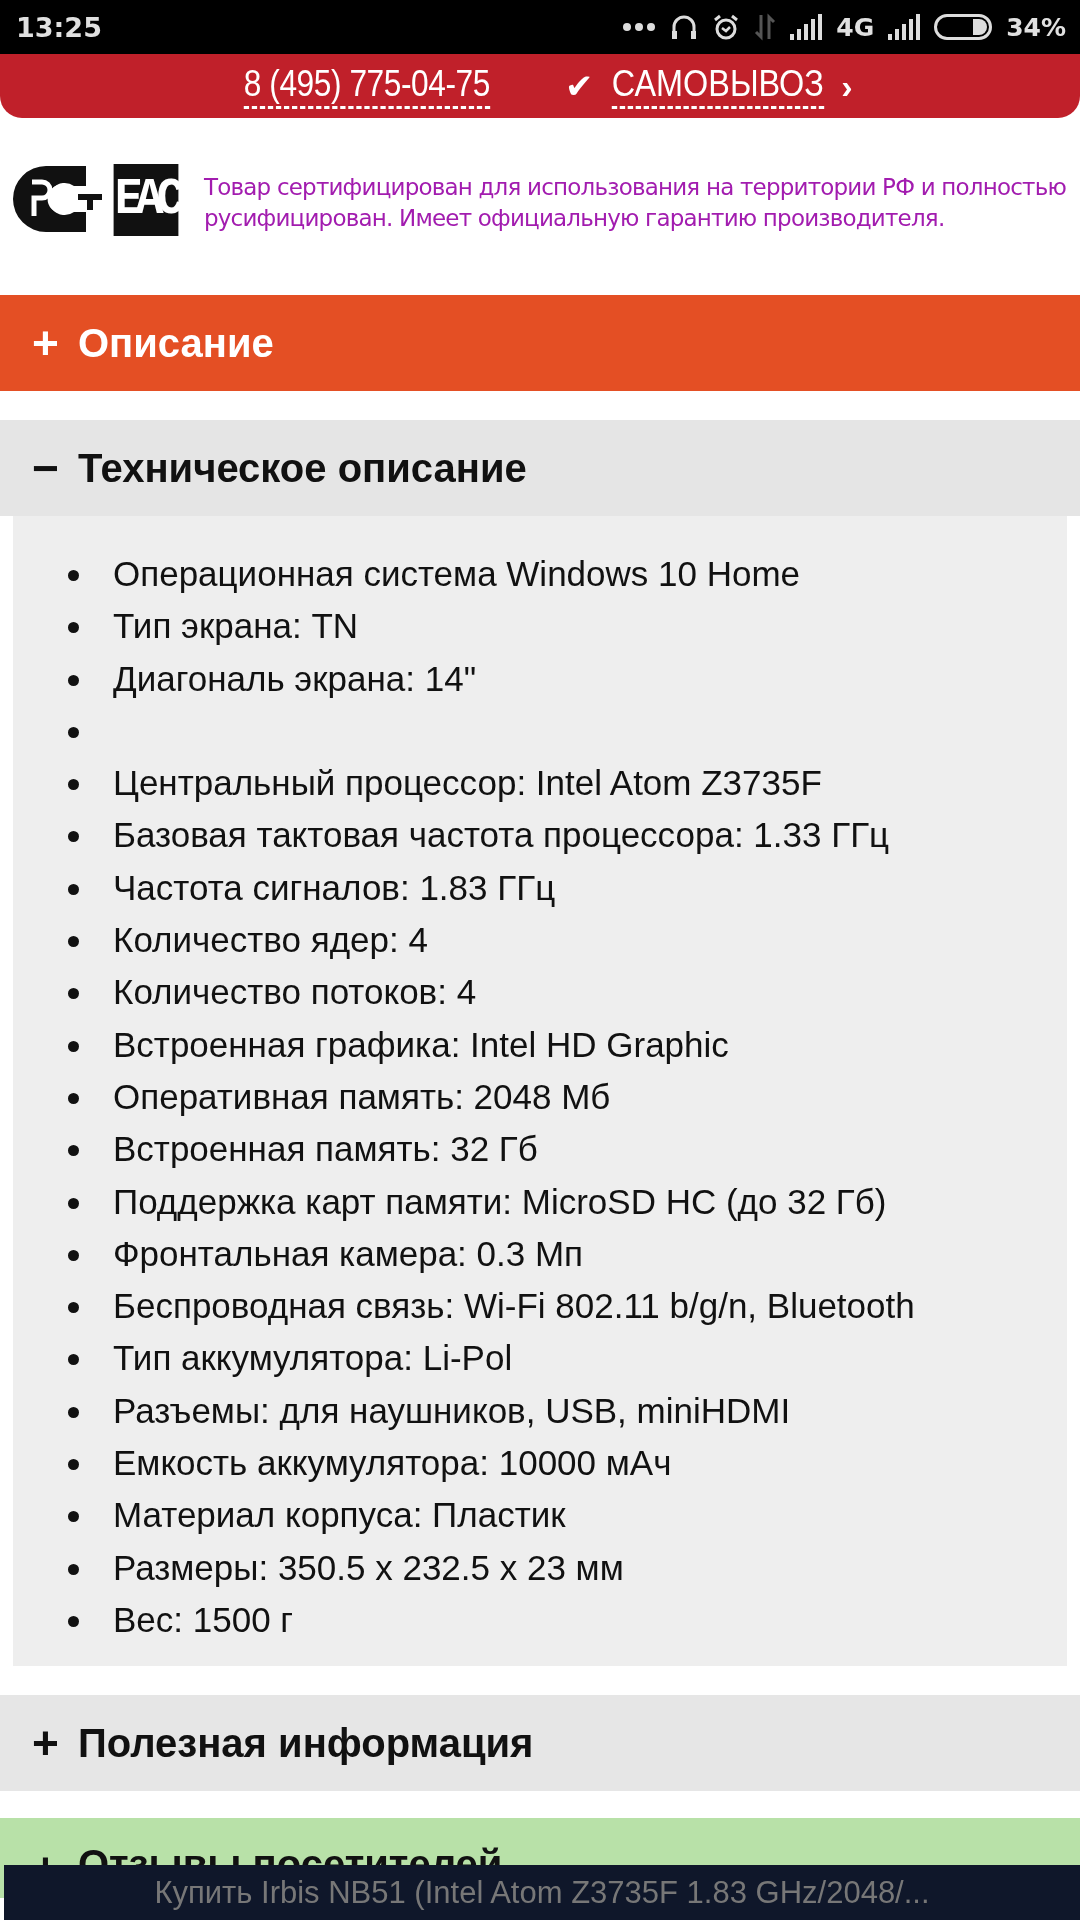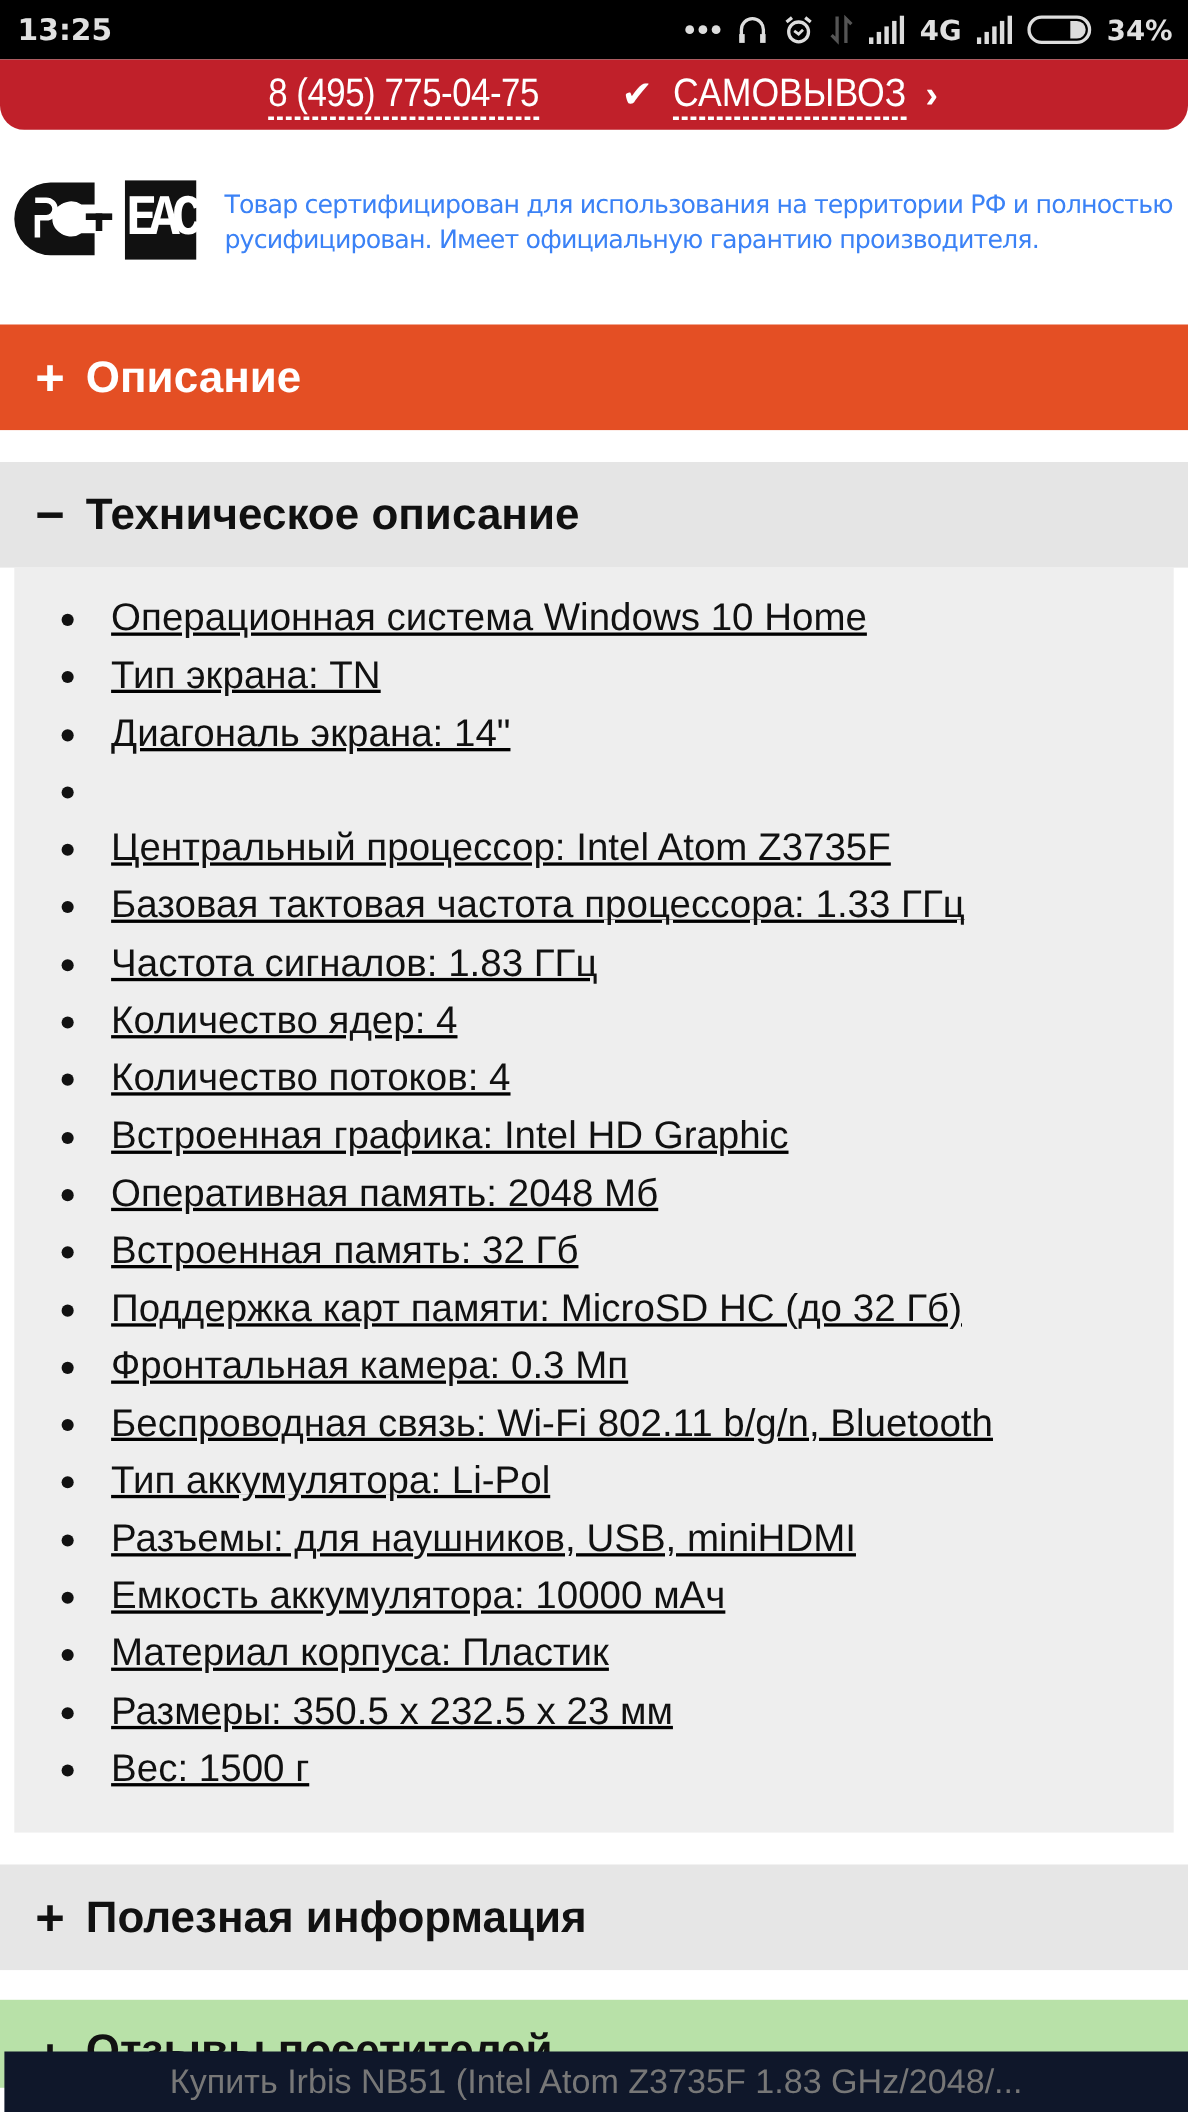--- a/index.html
+++ b/index.html
@@ -56,41 +56,41 @@
     }
     .logo-eac {
       position:absolute; left:110px; top:4px; width:72px; height:72px;
       background:#111; color:#fff; font-family:"Liberation Mono", monospace;
       font-size:52px; font-weight:bold; line-height:72px; text-align:center;
       letter-spacing:-8px; transform:scaleX(0.9);
     }
     .cert-text {
       position:absolute; left:204px; top:12px; width:870px;
       font-family:"DejaVu Sans", sans-serif; font-size:23px; line-height:31px;
-      color:#3b82f6; letter-spacing:-0.8px;
+      color:#a21caf; letter-spacing:-0.8px;
     }
 
     
     .acc {
       position:absolute; left:0; width:1080px; box-sizing:border-box;
       display:flex; align-items:center; padding-left:32px;
       font-family:"Liberation Sans", sans-serif; font-weight:bold; font-size:40px;
     }
     .acc .sign { display:inline-block; width:40px; font-size:46px; margin-right:6px; text-align:left; }
     .acc-desc { top:295px; height:96px; background:#e44f24; color:#fff; }
     .acc-tech { top:420px; height:96px; background:#e5e5e5; color:#111; }
     .acc-info { top:1695px; height:96px; background:#e6e6e6; color:#111; }
     .acc-rev  { top:1818px; height:80px; background:#b8e1a8; color:#111; align-items:flex-start; padding-top:24px; }
 
     
     .specs {
       position:absolute; left:13px; top:516px; width:1054px; height:1150px;
       background:#eeeeee; box-sizing:border-box;
     }
-    .specs ul { margin:4px; padding:16px 0 0 0; list-style:none;text-decoration:underline; }
+    .specs ul { margin:16px; padding:16px 0 0 0; list-style:none; }
     .specs li {
       position:relative; height:52.3px; line-height:52px;
       padding-left:84px; font-size:35px; color:#111;
       font-family:"Liberation Sans", sans-serif;
       white-space:nowrap;
     }
     .specs li .bullet {
       position:absolute; left:39px; top:22px; width:11px; height:11px;
       border-radius:50%; background:#111;
     }

